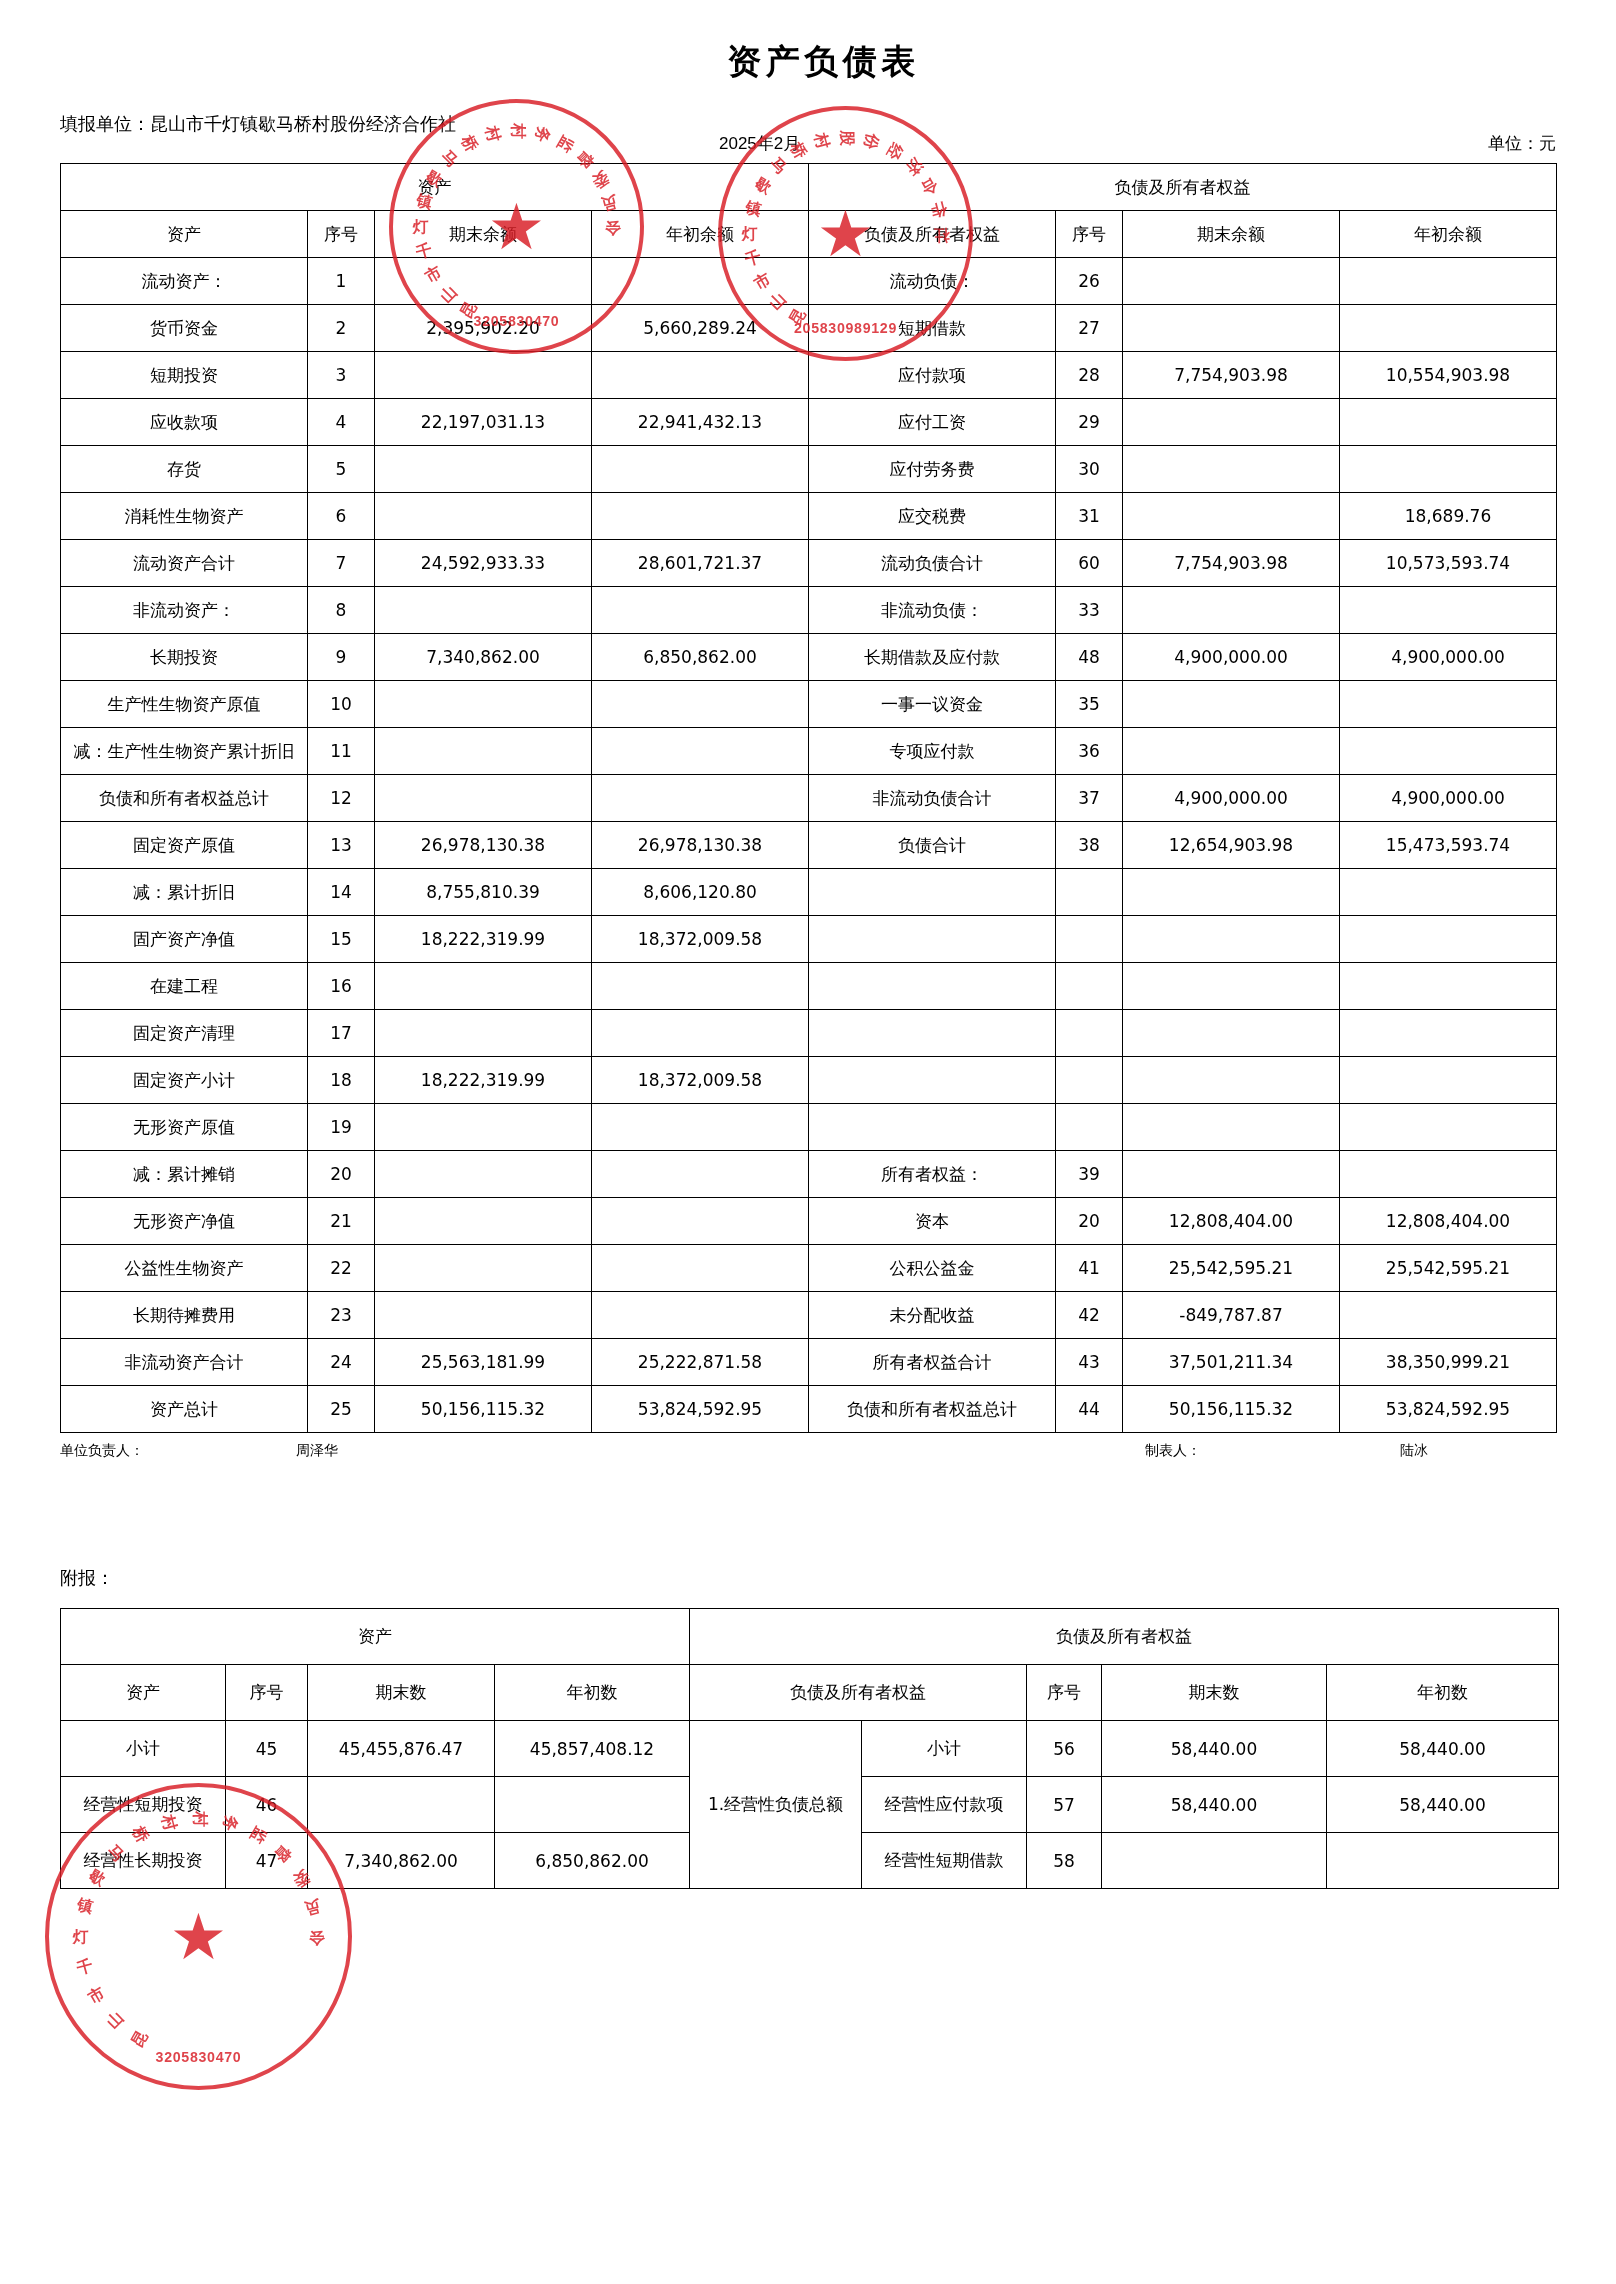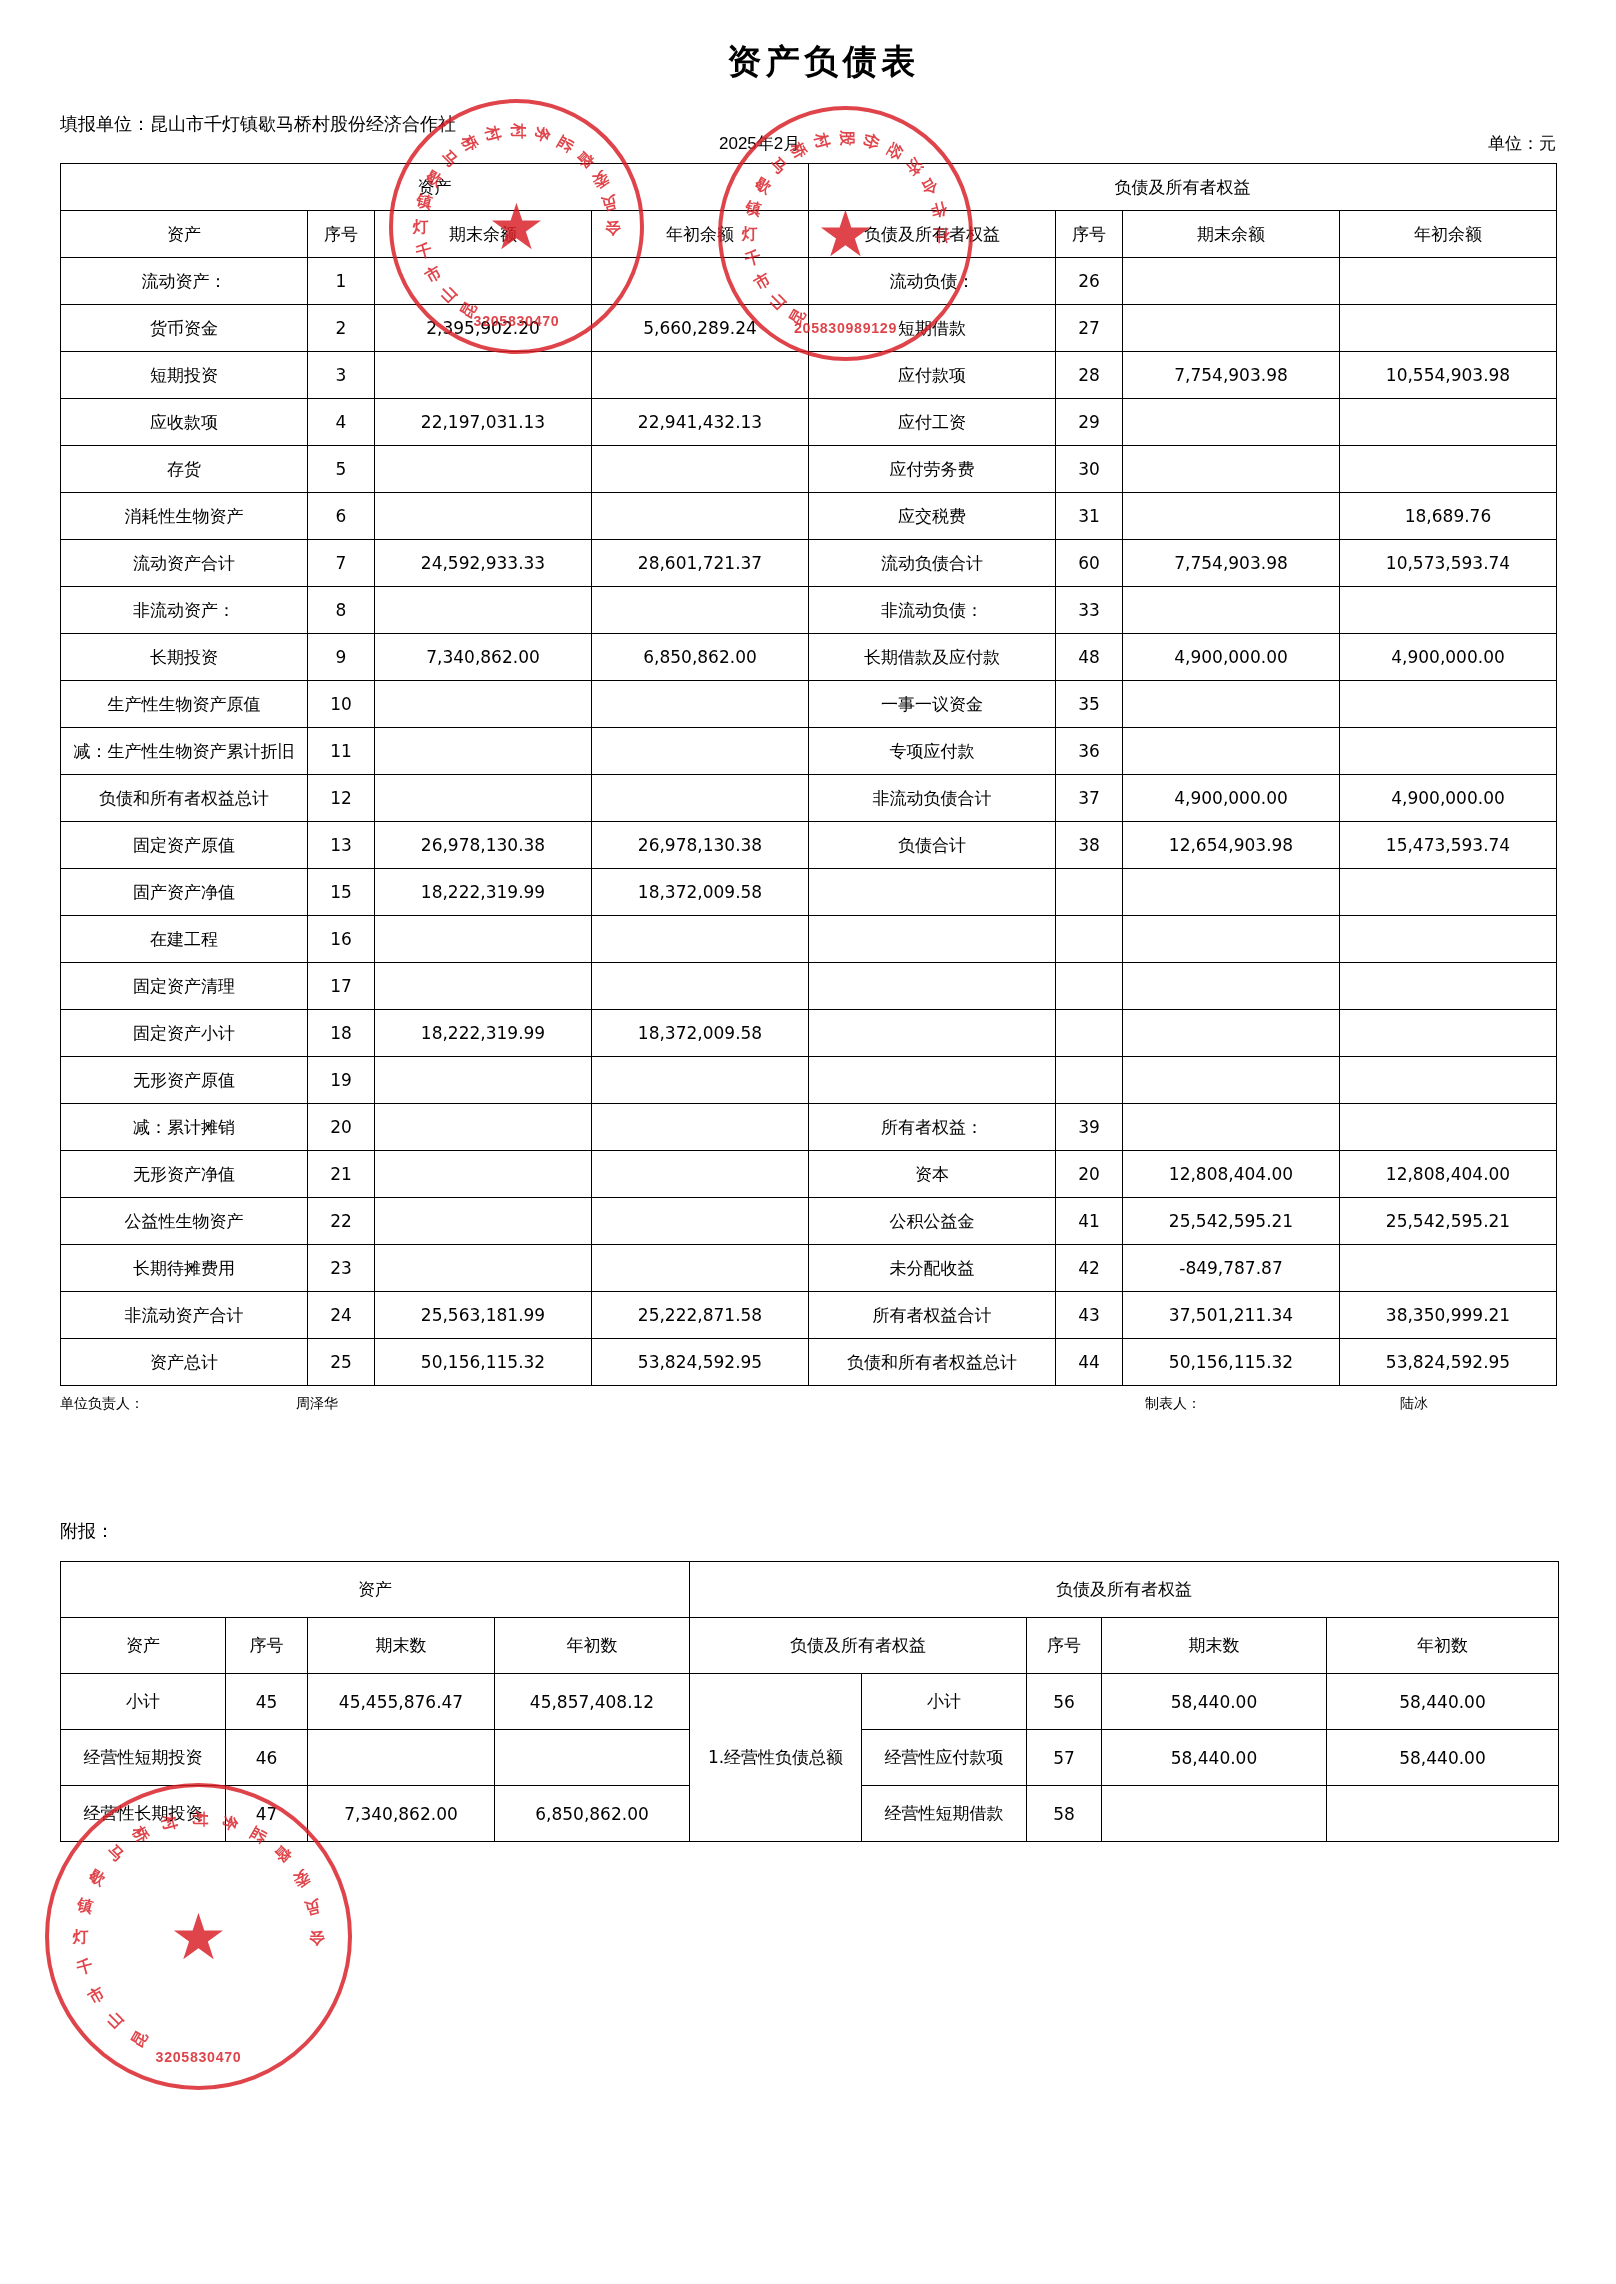--- a/index.html
+++ b/index.html
@@ -337,20 +337,30 @@
         </tr>
         <tr>
           <td class="label-left">固定资产原值</td>
           <td class="label-center">13</td>
           <td class="num">26,978,130.38</td>
           <td class="num">26,978,130.38</td>
           <td class="label-left">负债合计</td>
           <td class="label-center">38</td>
           <td class="num">12,654,903.98</td>
           <td class="num">15,473,593.74</td>
+        </tr>
+        <tr>
+          <td class="label-left">减：累计折旧</td>
+          <td class="label-center">14</td>
+          <td class="num">8,755,810.39</td>
+          <td class="num">8,606,120.80</td>
+          <td class="label-left"></td>
+          <td class="label-center"></td>
+          <td class="num"></td>
+          <td class="num"></td>
         </tr>
         <tr>
           <td class="label-left">固产资产净值</td>
           <td class="label-center">15</td>
           <td class="num">18,222,319.99</td>
           <td class="num">18,372,009.58</td>
           <td class="label-left"></td>
           <td class="label-center"></td>
           <td class="num"></td>
           <td class="num"></td>

